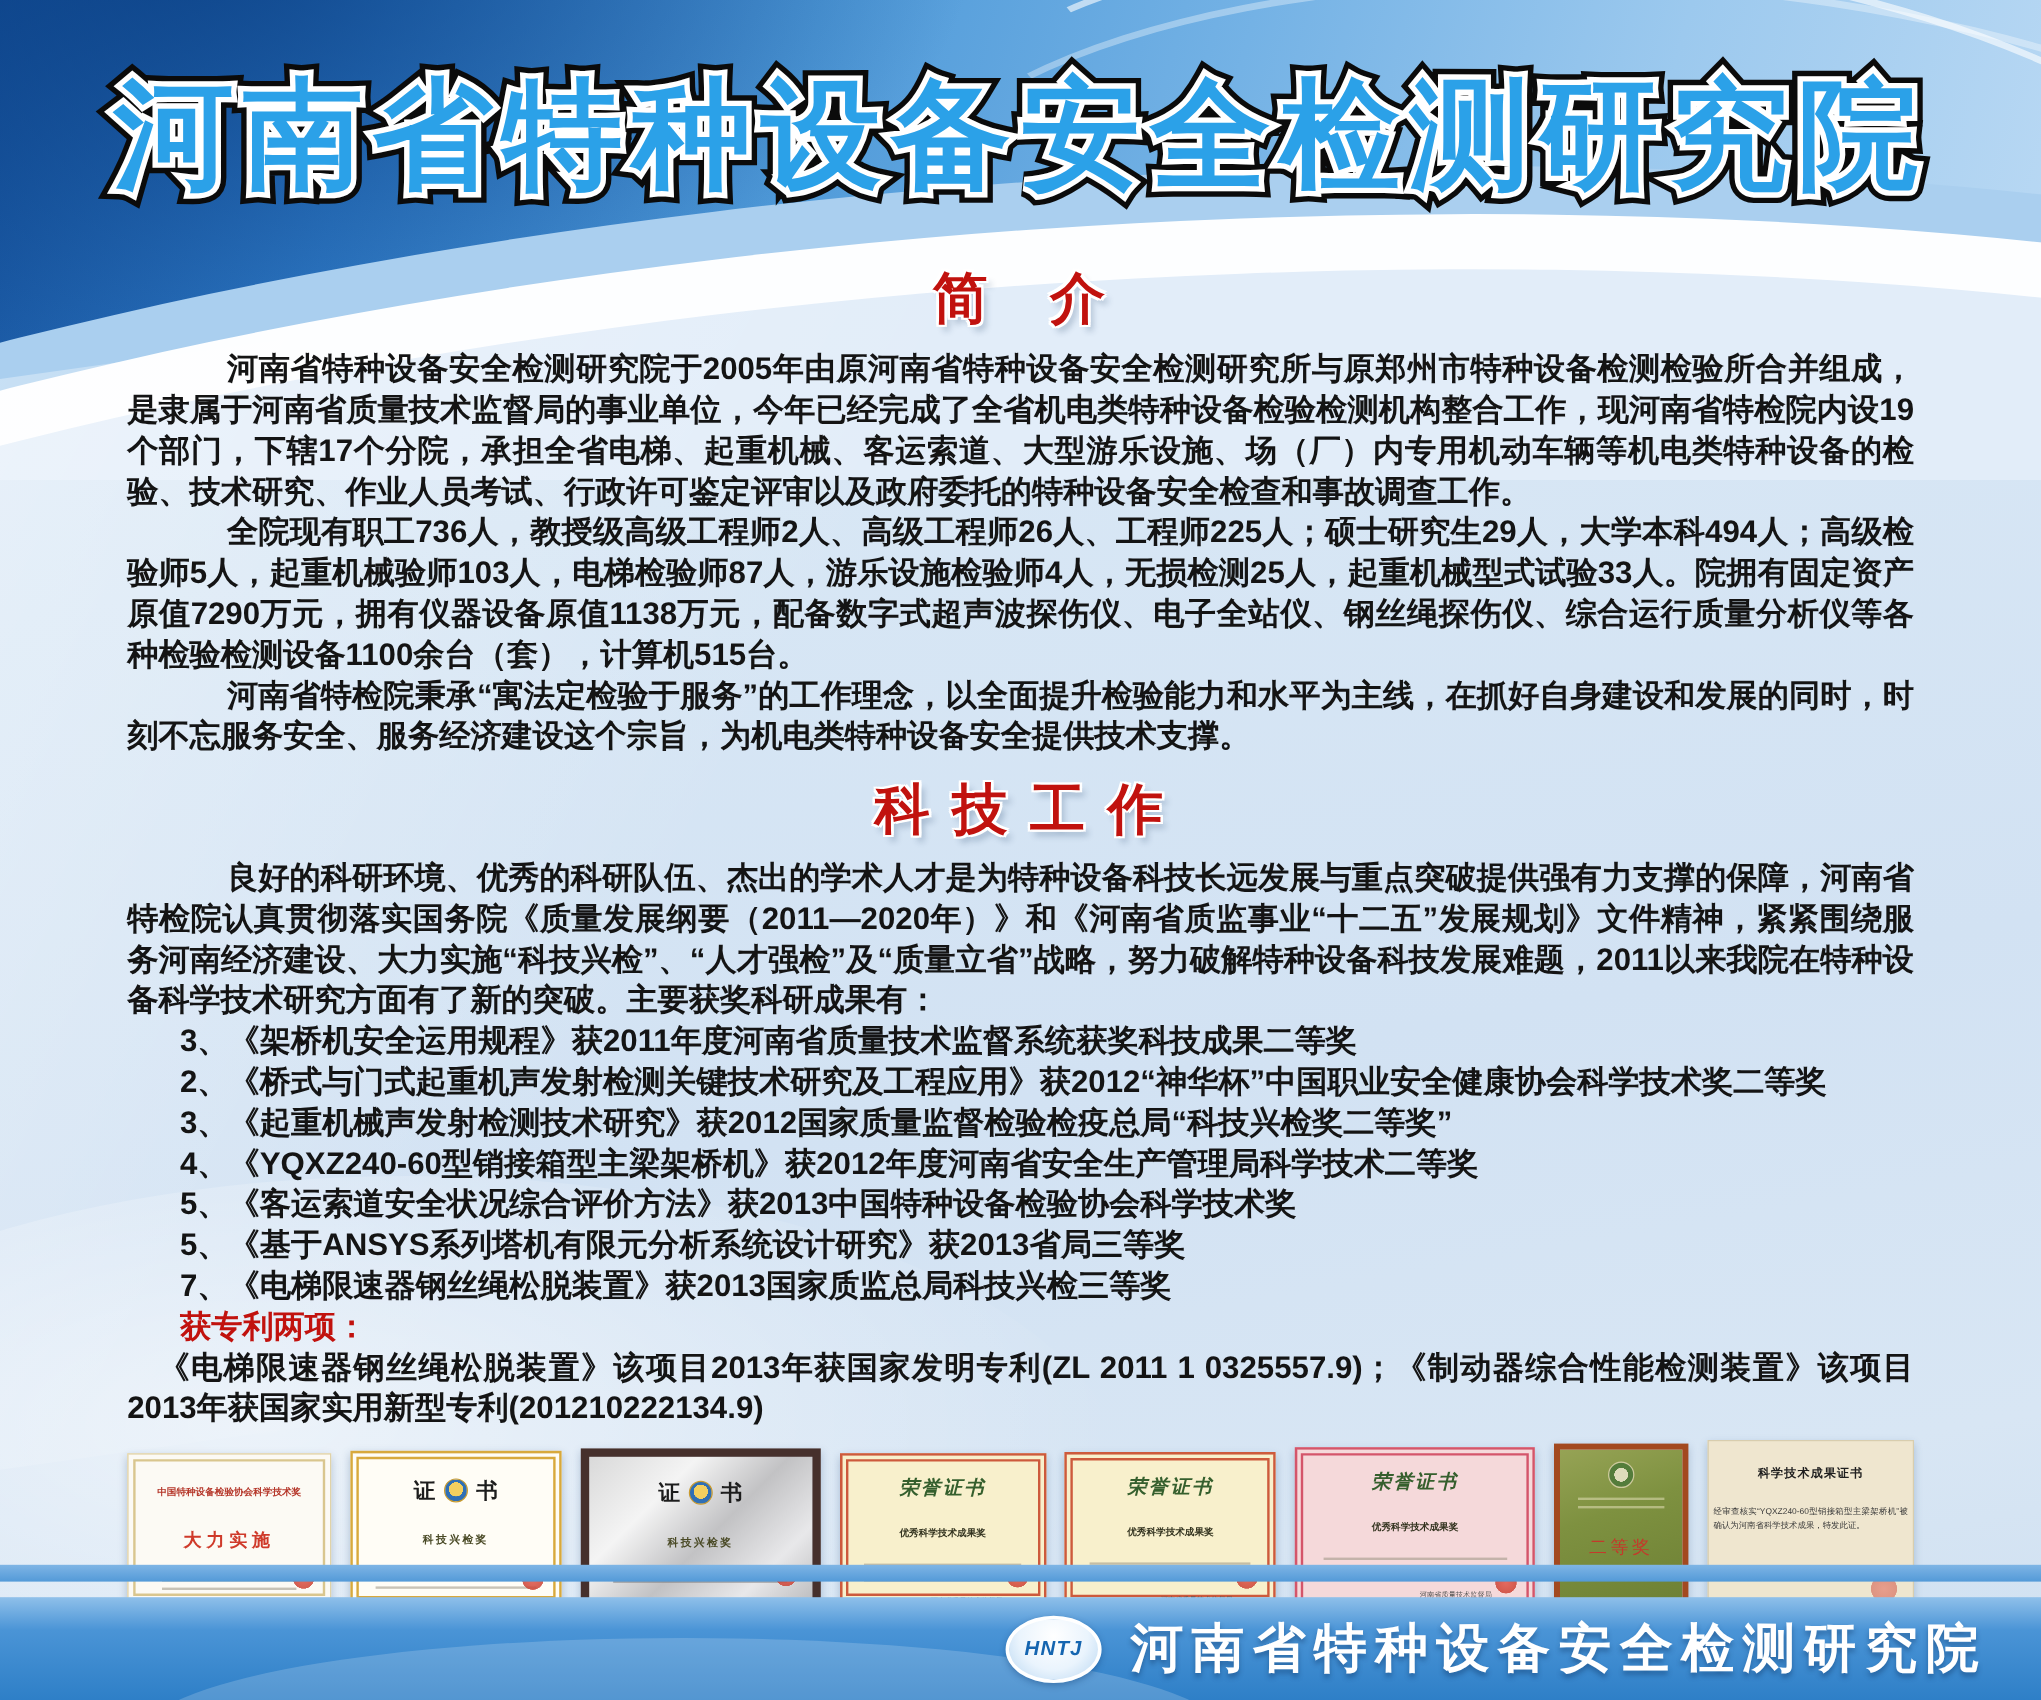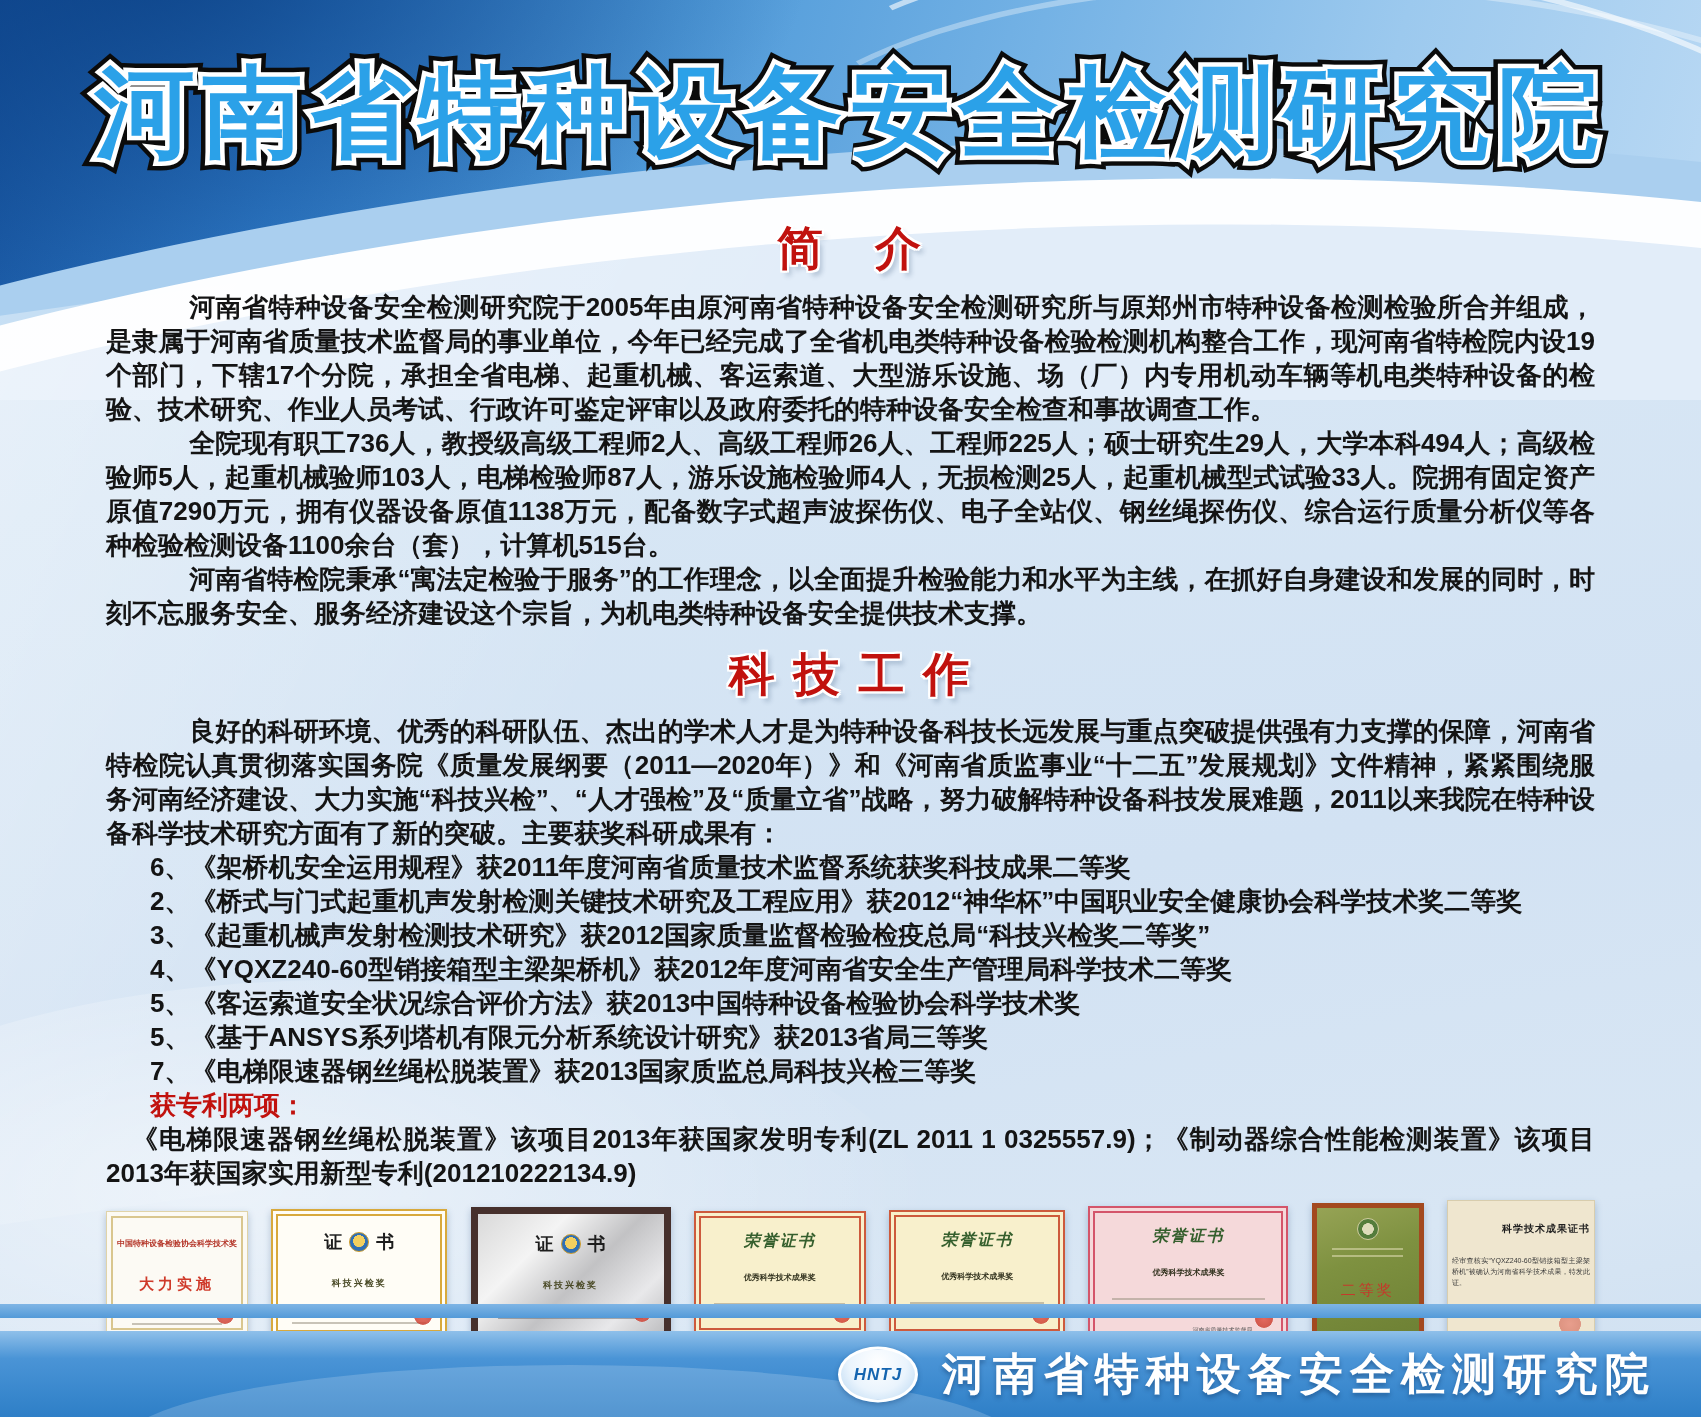--- a/index.html
+++ b/index.html
@@ -63,21 +63,21 @@
   .certs{margin-top:10px; width:1489px; display:flex; justify-content:space-between; align-items:center;}
   .cert{position:relative; display:flex; flex-direction:column; align-items:center;
     font-weight:400; box-shadow:0 3px 7px rgba(30,70,120,.28); flex:none;}
   .c-lines{width:78%; margin-top:8px; display:flex; flex-direction:column; gap:5px;}
   .c-lines i{display:block; height:2px; background:#9a9484; opacity:.55;}
   .c-lines.small i{height:1.5px;}
   .c-seal{position:absolute; right:13px; bottom:10px; width:18px; height:18px; border-radius:50%;
     background:radial-gradient(circle at 50% 50%, #e0564a 0%, #cc4234 70%, rgba(204,66,52,0) 71%);
     opacity:.85;}
 
-  .cert1{width:142px; height:124px; background:#fcfaf4; border:1px solid #e0d3a8; padding:15px 12px 8px;
+  .cert1{width:170px; height:124px; background:#fcfaf4; border:1px solid #e0d3a8; padding:15px 12px 8px;
     box-shadow:inset 0 0 0 4px #fcfaf4, inset 0 0 0 6px #d9c68e, 0 3px 7px rgba(30,70,120,.28);}
   .c1-title{font-size:8px; color:#b5372a; font-weight:700; white-space:nowrap;}
   .c1-sub{font-size:15px; color:#cf3a2a; font-weight:900; letter-spacing:4px; margin-top:6px;}
 
   .cert2{width:176px; height:128px; background:#fffdf6; border:2px solid #d8a93c; padding-top:14px;
     box-shadow:inset 0 0 0 3px #fffdf6, inset 0 0 0 5px #d8a93c, 0 3px 7px rgba(30,70,120,.28);}
   .cert-titlerow{display:flex; align-items:center; gap:7px; font-size:18px; font-weight:900; color:#1d1d1d;}
   .emblem{width:20px; height:20px; border-radius:50%; border:1px solid #c99a2e;
     background:radial-gradient(circle at 50% 45%, #f3cf5f 0%, #f3cf5f 44%, #2f6fb5 45%, #2f6fb5 100%);}
   .cert-sub-dark{font-size:9px; color:#4a4a26; font-weight:700; margin-top:7px; letter-spacing:2px;}
@@ -97,21 +97,21 @@
   .honor-issuer{font-size:6px; color:#555; margin-top:auto; margin-bottom:8px; align-self:flex-end; margin-right:34px;}
 
   .cert7{width:112px; height:140px; border:5px solid #a3491f; padding-top:10px;
     background:linear-gradient(160deg,#96a355 0%,#7e9140 40%,#6d8034 100%);}
   .c7-emblem{width:22px; height:22px; border-radius:50%; border:1px solid #d6d0a8; opacity:.9;
     background:radial-gradient(circle,#e8e4c8 0%,#e8e4c8 40%,#4f7a3a 41%,#4f7a3a 100%);}
   .cert7 .c-lines{width:70%;}
   .cert7 .c-lines i{background:#ece6c2; opacity:.5;}
   .c7-prize{font-size:15px; font-weight:400; color:#c4392b; margin-top:16px; letter-spacing:3px;}
 
-  .cert8{width:148px; height:146px; background:#efe6cf; border:1px solid #d8cdae; padding:11px 4px;align-items:flex-end;}
+  .cert8{width:172px; height:146px; background:#efe6cf; border:1px solid #d8cdae; padding:11px 4px;}
   .c8-title{font-size:10px; font-weight:900; color:#1f1f1f; letter-spacing:1px;}
   .c8-body{font-size:7px; color:#3a3a3a; margin-top:9px; text-align:justify; line-height:1.6;}
   .cert8 .c-seal{opacity:.5; width:22px; height:22px;}
 
   
   .footer-strip{position:absolute; left:0; right:0; bottom:99px; height:14px; z-index:2;
     background:linear-gradient(180deg,#7fb5e5,#539ad8);}
   .footer{position:absolute; left:0; right:0; bottom:0; height:86px; z-index:2; overflow:hidden;
     background:linear-gradient(180deg,#8fc0ea 0%,#4a94d6 32%,#2e7fc7 100%);}
   .footer::before{content:""; position:absolute; left:120px; top:34px; width:900px; height:160px;
@@ -154,21 +154,21 @@
 
     <h2 class="section-heading intro-heading">简　介</h2>
     <p class="para">河南省特种设备安全检测研究院于2005年由原河南省特种设备安全检测研究所与原郑州市特种设备检测检验所合并组成，是隶属于河南省质量技术监督局的事业单位，今年已经完成了全省机电类特种设备检验检测机构整合工作，现河南省特检院内设19个部门，下辖17个分院，承担全省电梯、起重机械、客运索道、大型游乐设施、场（厂）内专用机动车辆等机电类特种设备的检验、技术研究、作业人员考试、行政许可鉴定评审以及政府委托的特种设备安全检查和事故调查工作。</p>
     <p class="para">全院现有职工736人，教授级高级工程师2人、高级工程师26人、工程师225人；硕士研究生29人，大学本科494人；高级检验师5人，起重机械验师103人，电梯检验师87人，游乐设施检验师4人，无损检测25人，起重机械型式试验33人。院拥有固定资产原值7290万元，拥有仪器设备原值1138万元，配备数字式超声波探伤仪、电子全站仪、钢丝绳探伤仪、综合运行质量分析仪等各种检验检测设备1100余台（套），计算机515台。</p>
     <p class="para">河南省特检院秉承“寓法定检验于服务”的工作理念，以全面提升检验能力和水平为主线，在抓好自身建设和发展的同时，时刻不忘服务安全、服务经济建设这个宗旨，为机电类特种设备安全提供技术支撑。</p>
 
     <h2 class="section-heading tech-heading">科 技 工 作</h2>
     <p class="para">良好的科研环境、优秀的科研队伍、杰出的学术人才是为特种设备科技长远发展与重点突破提供强有力支撑的保障，河南省特检院认真贯彻落实国务院《质量发展纲要（2011—2020年）》和《河南省质监事业“十二五”发展规划》文件精神，紧紧围绕服务河南经济建设、大力实施“科技兴检”、“人才强检”及“质量立省”战略，努力破解特种设备科技发展难题，2011以来我院在特种设备科学技术研究方面有了新的突破。主要获奖科研成果有：</p>
 
     <ul class="achievements">
-      <li>6、《架桥机安全运用规程》获2011年度河南省质量技术监督系统获奖科技成果二等奖</li>
+      <li>3、《架桥机安全运用规程》获2011年度河南省质量技术监督系统获奖科技成果二等奖</li>
       <li>2、《桥式与门式起重机声发射检测关键技术研究及工程应用》获2012“神华杯”中国职业安全健康协会科学技术奖二等奖</li>
       <li>3、《起重机械声发射检测技术研究》获2012国家质量监督检验检疫总局“科技兴检奖二等奖”</li>
       <li>4、《YQXZ240-60型销接箱型主梁架桥机》获2012年度河南省安全生产管理局科学技术二等奖</li>
       <li>5、《客运索道安全状况综合评价方法》获2013中国特种设备检验协会科学技术奖</li>
       <li>5、《基于ANSYS系列塔机有限元分析系统设计研究》获2013省局三等奖</li>
       <li>7、《电梯限速器钢丝绳松脱装置》获2013国家质监总局科技兴检三等奖</li>
     </ul>
 
     <p class="patent-label">获专利两项：</p>
     <p class="para patent-para">《电梯限速器钢丝绳松脱装置》该项目2013年获国家发明专利(ZL 2011 1 0325557.9)；《制动器综合性能检测装置》该项目2013年获国家实用新型专利(201210222134.9)</p>

